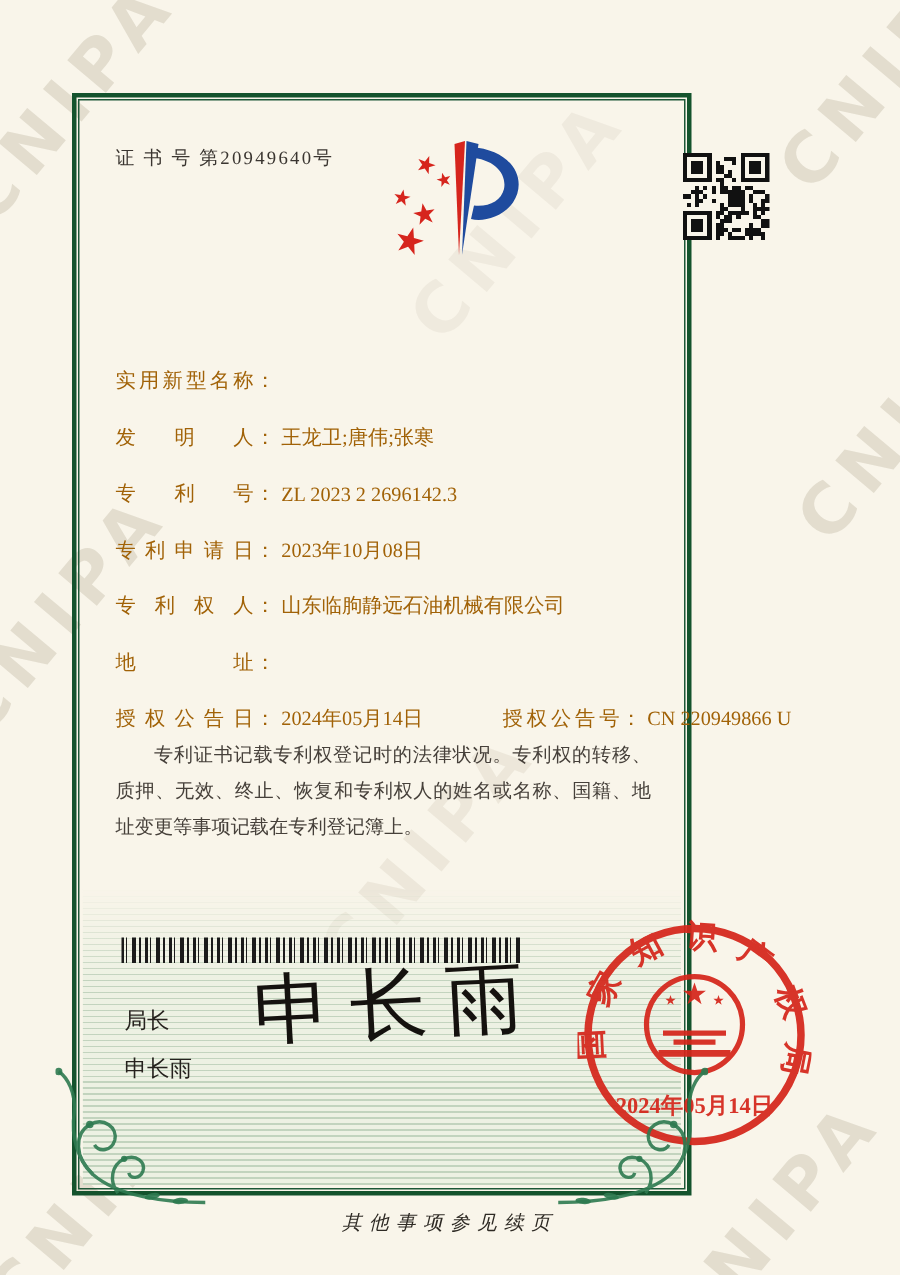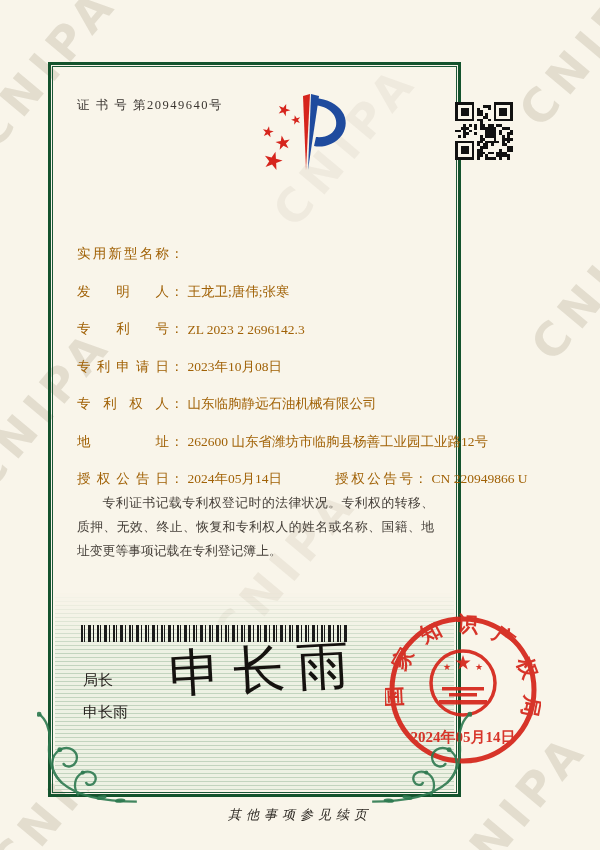--- a/index.html
+++ b/index.html
@@ -160,21 +160,20 @@
       <span class="fvalue">2023年10月08日</span>
     </div>
     <div class="frow">
       <span class="flabel">专利权人</span>
         <span class="colon">：</span>
       <span class="fvalue">山东临朐静远石油机械有限公司</span>
     </div>
     <div class="frow">
       <span class="flabel">地址</span>
         <span class="colon">：</span>
-      <span class="fvalue">262600 山东省潍坊市临朐县杨善工业园工业路12号</span>
     </div>
     <div class="frow">
       <span class="pair1">
         <span class="flabel">授权公告日</span>
           <span class="colon">：</span>
         <span class="fvalue">2024年05月14日</span>
       </span>
       <span class="pair2">
         <span class="flabel2">授权公告号</span>
           <span class="colon">：</span>

